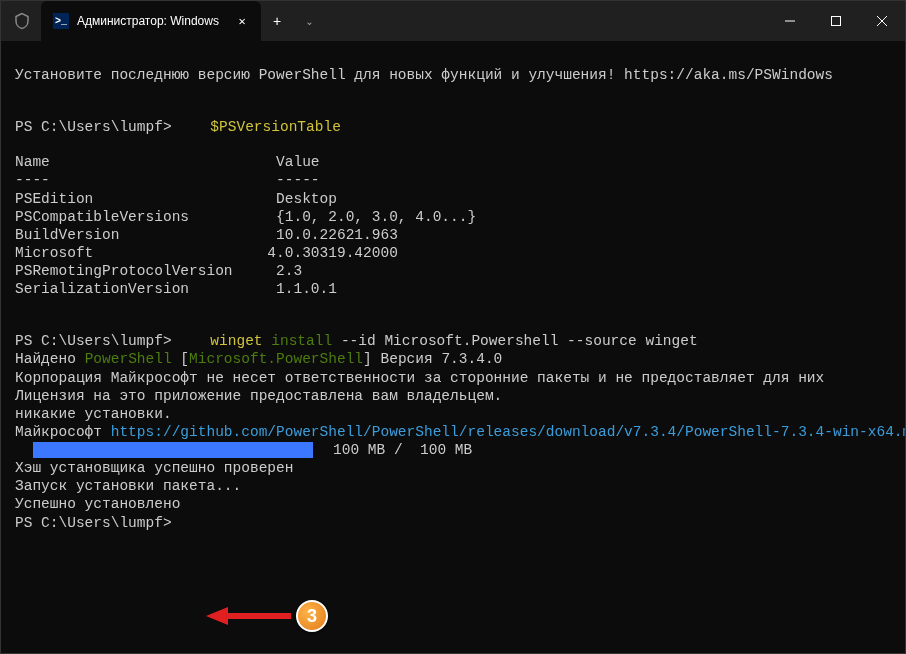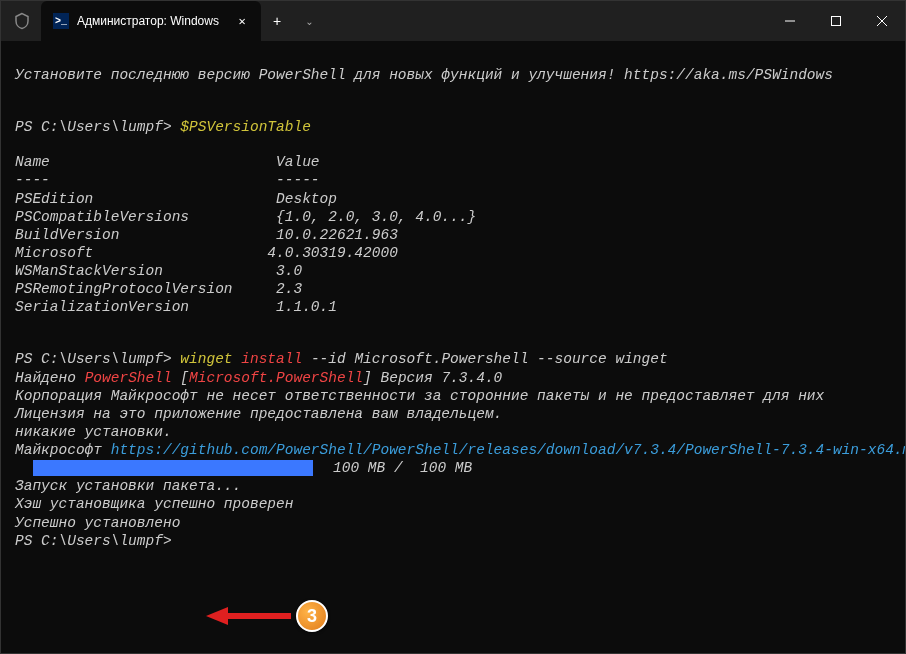--- a/index.html
+++ b/index.html
@@ -94,23 +94,23 @@
       color: #fff;
     }
     .terminal {
       padding: 8px 14px;
       color: #ccc;
       line-height: 1.25;
       background: #0c0c0c;
       height: calc(100% - 40px);
       position: relative;
     }
-    .line { white-space: pre; font-style: italic; }
-    .yellow { color: #d0c43a; }
-    .cyan { color: #ef4444; }
+    .line { white-space: pre; }
+    .yellow { color: #d0c43a; margin-left: 30px; }
+    .cyan { color: #4d7c0f; }
     .blue { color: #3b9ddb; }
     .progress-bar {
       display: inline-block;
       width: 280px;
       height: 16px;
       background: #3b78ff;
       vertical-align: middle;
       margin-right: 20px;
       margin-left: 18px;
     }
@@ -184,35 +184,34 @@
   <div class="spacer"></div>
   <div class="line"><span>PS C:\Users\lumpf&gt; </span><span class="yellow">$PSVersionTable</span></div>
   <div class="spacer"></div>
   <div class="line"><span id="th-name">Name                          </span><span id="th-value">Value</span></div>
   <div class="line"><span id="td-name">----                          </span><span id="td-value">-----</span></div>
   <div id="table-rows">
       <div class="line">PSEdition                     Desktop</div>
       <div class="line">PSCompatibleVersions          {1.0, 2.0, 3.0, 4.0...}</div>
       <div class="line">BuildVersion                  10.0.22621.963</div>
       <div class="line">Microsoft                    4.0.30319.42000</div>
-      <div class="line">WSManStackVersion             3.0</div>
       <div class="line">PSRemotingProtocolVersion     2.3</div>
       <div class="line">SerializationVersion          1.1.0.1</div>
     </div>
   <div class="spacer"></div>
   <div class="spacer"></div>
   <div class="line"><span>PS C:\Users\lumpf&gt; </span><span class="yellow">winget </span><span class="cyan">install </span><span>--id Microsoft.Powershell --source winget</span></div>
   <div class="line"><span>Найдено </span><span class="cyan">PowerShell</span><span> [</span><span class="cyan">Microsoft.PowerShell</span><span>]</span><span> Версия 7.3.4.0</span></div>
   <div class="line">Корпорация Майкрософт не несет ответственности за сторонние пакеты и не предоставляет для них</div>
   <div class="line">Лицензия на это приложение предоставлена вам владельцем.</div>
   <div class="line">никакие установки.</div>
   <div class="line"><span>Майкрософт </span><span class="blue">https://github.com/PowerShell/PowerShell/releases/download/v7.3.4/PowerShell-7.3.4-win-x64.msi</span></div>
   <div class="line"><span class="progress-bar"></span><span>100 MB /  100 MB</span></div>
+  <div class="line">Хэш установщика успешно проверен</div>
   <div class="line">Запуск установки пакета...</div>
-  <div class="line">Хэш установщика успешно проверен</div>
   <div class="line">Успешно установлено</div>
   <div class="line">PS C:\Users\lumpf&gt;</div>
 
   <div class="annotation">
     <svg class="arrow-svg" width="90" height="22" viewBox="0 0 90 22">
       <line x1="20" y1="11" x2="85" y2="11" stroke="#e02020" stroke-width="6"></line>
       <polygon points="0,11 22,2 22,20" fill="#e02020"></polygon>
     </svg>
     <div class="badge">
         <span>3</span>

